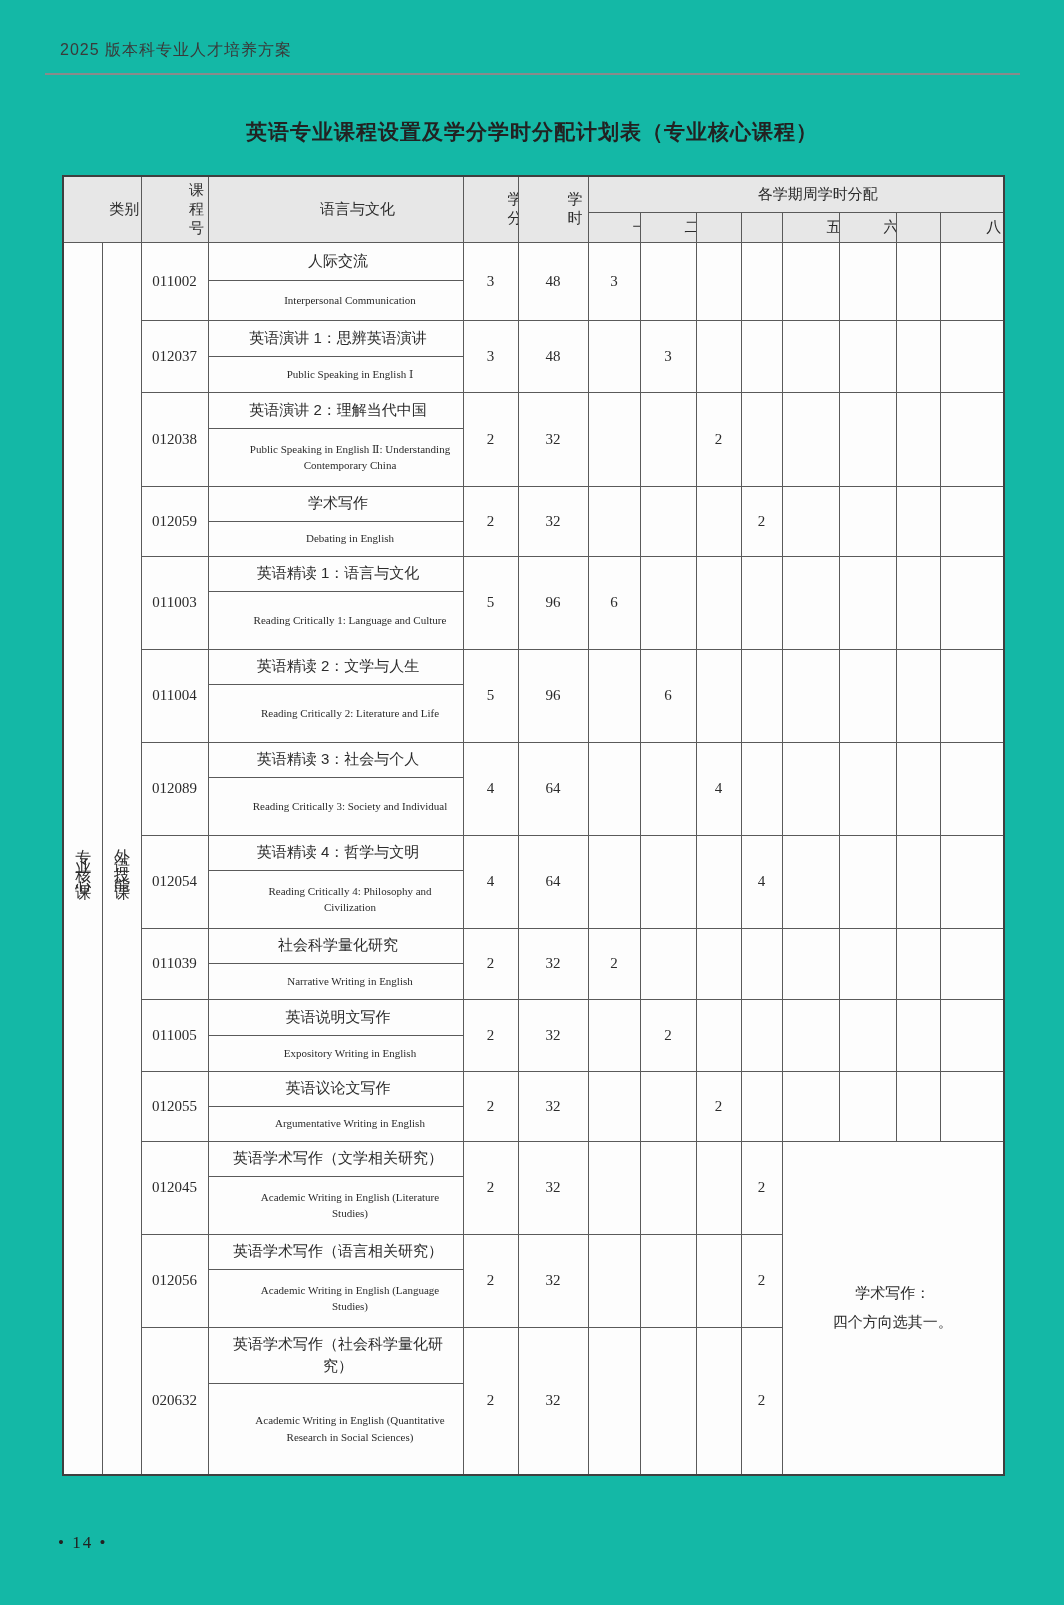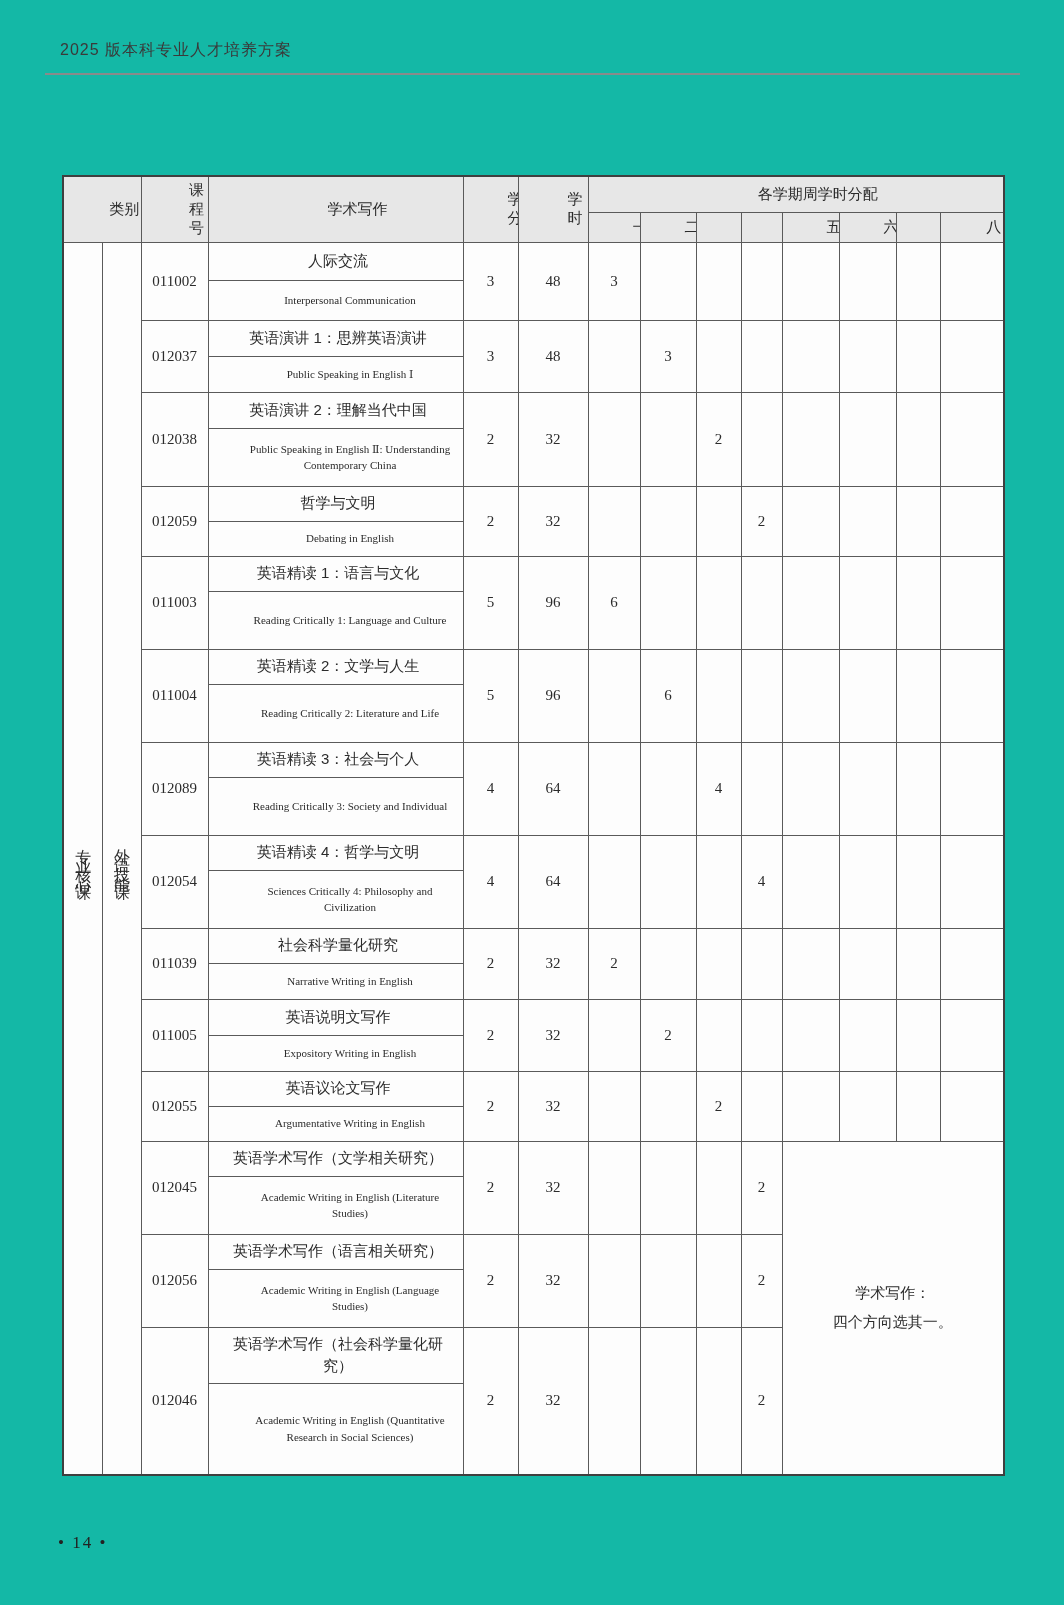--- a/index.html
+++ b/index.html
@@ -105,20 +105,21 @@
     margin-top: 28px;
   }
 </style>
 </head>
 <body>
 
 <div class="page">
 
   <div class="doc-header">2025 版本科专业人才培养方案</div>
   <div class="doc-rule"></div>
+  <div class="doc-title">英语专业课程设置及学分学时分配计划表（专业核心课程）</div>
 
   <table class="curriculum">
     <colgroup>
       <col style="width:39px">
         <col style="width:39px">
         <col style="width:67px">
         <col style="width:255px">
       <col style="width:55px">
         <col style="width:70px">
       <col style="width:52px">
@@ -127,21 +128,21 @@
         <col style="width:41px">
       <col style="width:57px">
         <col style="width:57px">
         <col style="width:44px">
         <col style="width:64px">
     </colgroup>
     <thead>
       <tr class="hd1">
         <td colspan="2" rowspan="2">类别</td>
         <td rowspan="2">课程号</td>
-        <td rowspan="2">学术写作</td>
+        <td rowspan="2">语言与文化</td>
         <td rowspan="2">学分</td>
         <td rowspan="2">学时</td>
         <td colspan="8">各学期周学时分配</td>
       </tr>
       <tr class="hd2">
         <td>一</td>
         <td>二</td>
         <td>三</td>
         <td>四</td>
         <td>五</td>
@@ -207,21 +208,21 @@
         <td class="num" rowspan="2"></td>
         <td class="num" rowspan="2"></td>
         <td class="num" rowspan="2"></td>
       </tr>
       <tr class="h58">
           <td class="name en">Public Speaking in English Ⅱ: Understanding Contemporary China</td>
         </tr>
 
       <tr class="h35">
         <td class="num" rowspan="2">012059</td>
-        <td class="name zh">哲学与文明</td>
+        <td class="name zh">学术写作</td>
         <td class="num" rowspan="2">2</td>
         <td class="num" rowspan="2">32</td>
         <td class="num" rowspan="2"></td>
         <td class="num" rowspan="2"></td>
         <td class="num" rowspan="2"></td>
         <td class="num" rowspan="2">2</td>
         <td class="num" rowspan="2"></td>
         <td class="num" rowspan="2"></td>
         <td class="num" rowspan="2"></td>
         <td class="num" rowspan="2"></td>
@@ -292,21 +293,21 @@
         <td class="num" rowspan="2"></td>
         <td class="num" rowspan="2"></td>
         <td class="num" rowspan="2"></td>
         <td class="num" rowspan="2">4</td>
         <td class="num" rowspan="2"></td>
         <td class="num" rowspan="2"></td>
         <td class="num" rowspan="2"></td>
         <td class="num" rowspan="2"></td>
       </tr>
       <tr class="h58">
-          <td class="name en">Sciences Critically 4: Philosophy and Civilization</td>
+          <td class="name en">Reading Critically 4: Philosophy and Civilization</td>
         </tr>
 
       <tr class="h35">
         <td class="num" rowspan="2">011039</td>
         <td class="name zh">社会科学量化研究</td>
         <td class="num" rowspan="2">2</td>
         <td class="num" rowspan="2">32</td>
         <td class="num" rowspan="2">2</td>
         <td class="num" rowspan="2"></td>
         <td class="num" rowspan="2"></td>
@@ -382,21 +383,21 @@
         <td class="num" rowspan="2"></td>
         <td class="num" rowspan="2"></td>
         <td class="num" rowspan="2"></td>
         <td class="num" rowspan="2">2</td>
       </tr>
       <tr class="h58">
           <td class="name en">Academic Writing in English (Language Studies)</td>
         </tr>
 
       <tr class="h56">
-        <td class="num" rowspan="2">012046</td>
+        <td class="num" rowspan="2">020632</td>
         <td class="name zh">英语学术写作（社会科学量化研究）</td>
         <td class="num" rowspan="2">2</td>
         <td class="num" rowspan="2">32</td>
         <td class="num" rowspan="2"></td>
         <td class="num" rowspan="2"></td>
         <td class="num" rowspan="2"></td>
         <td class="num" rowspan="2">2</td>
       </tr>
       <tr class="h92">
           <td class="name en">Academic Writing in English (Quantitative Research in Social Sciences)</td>

